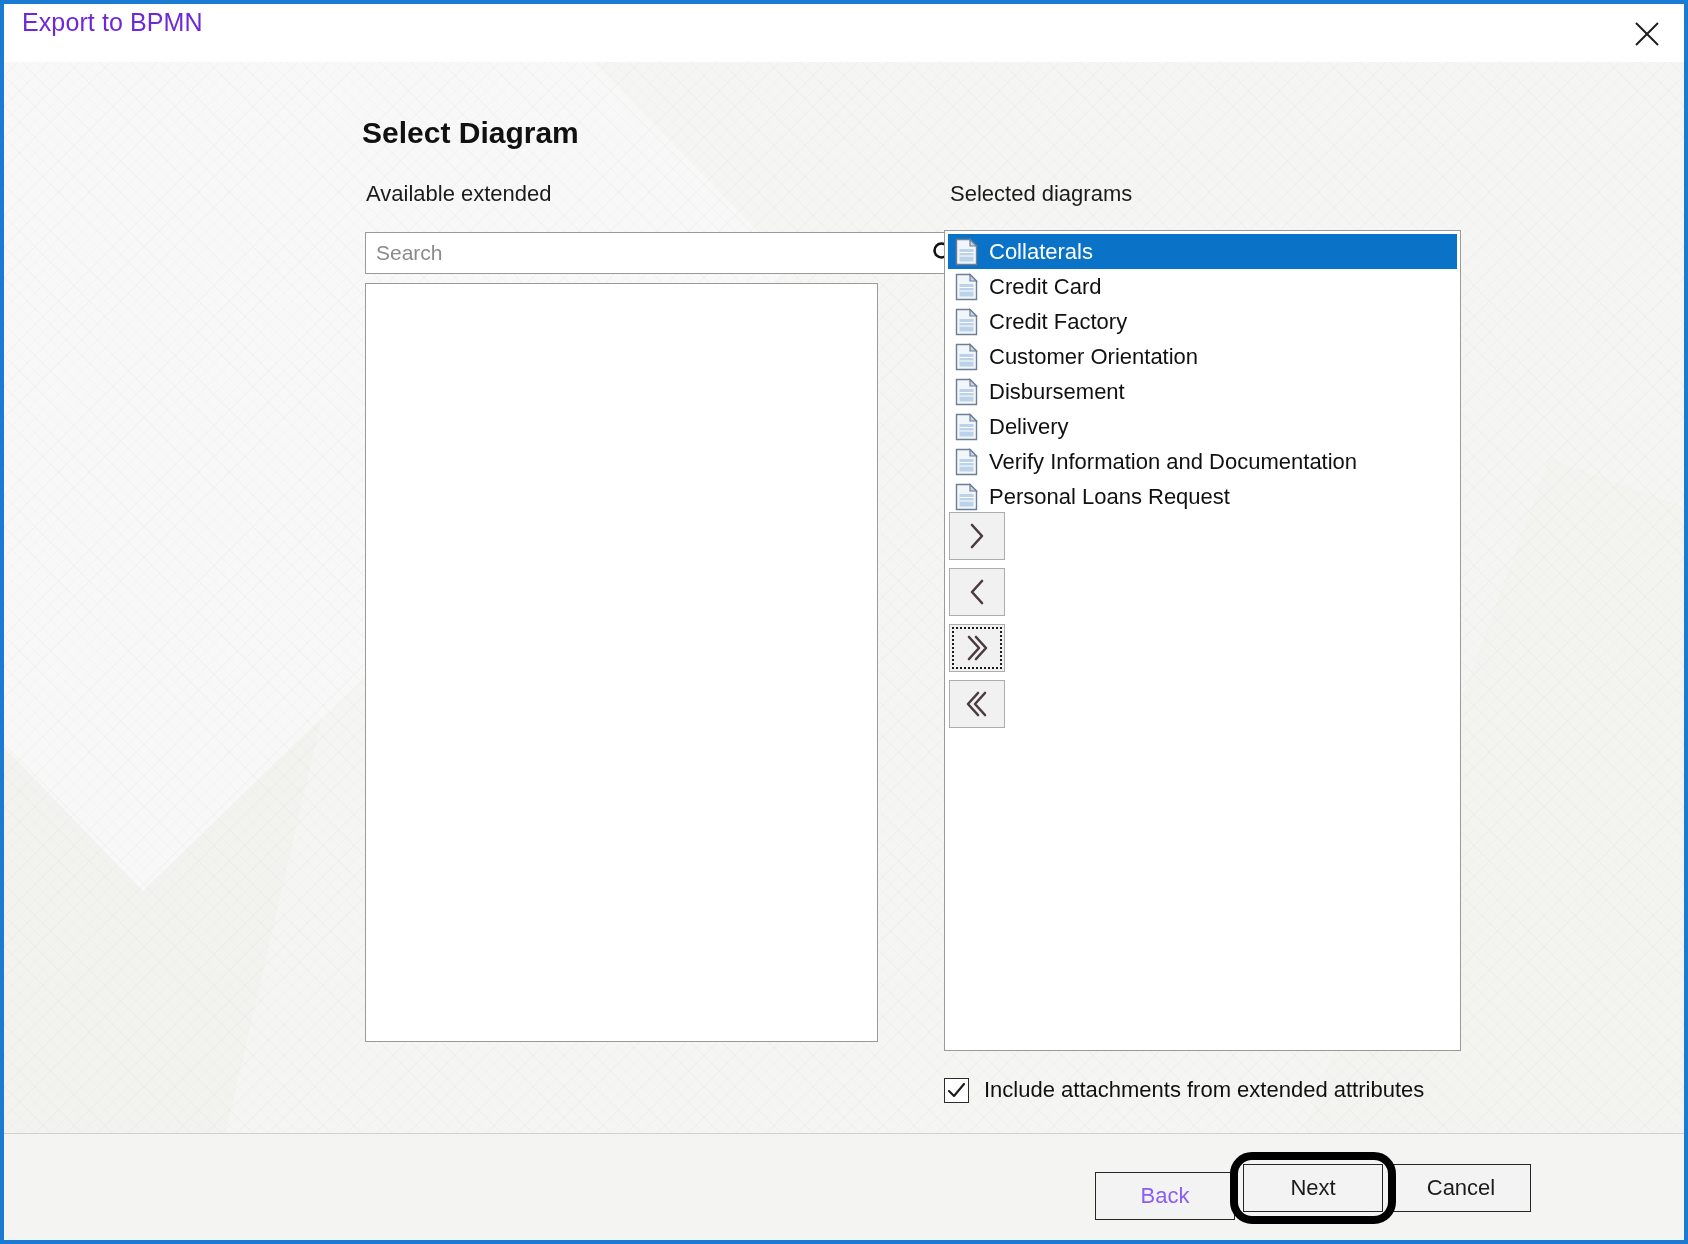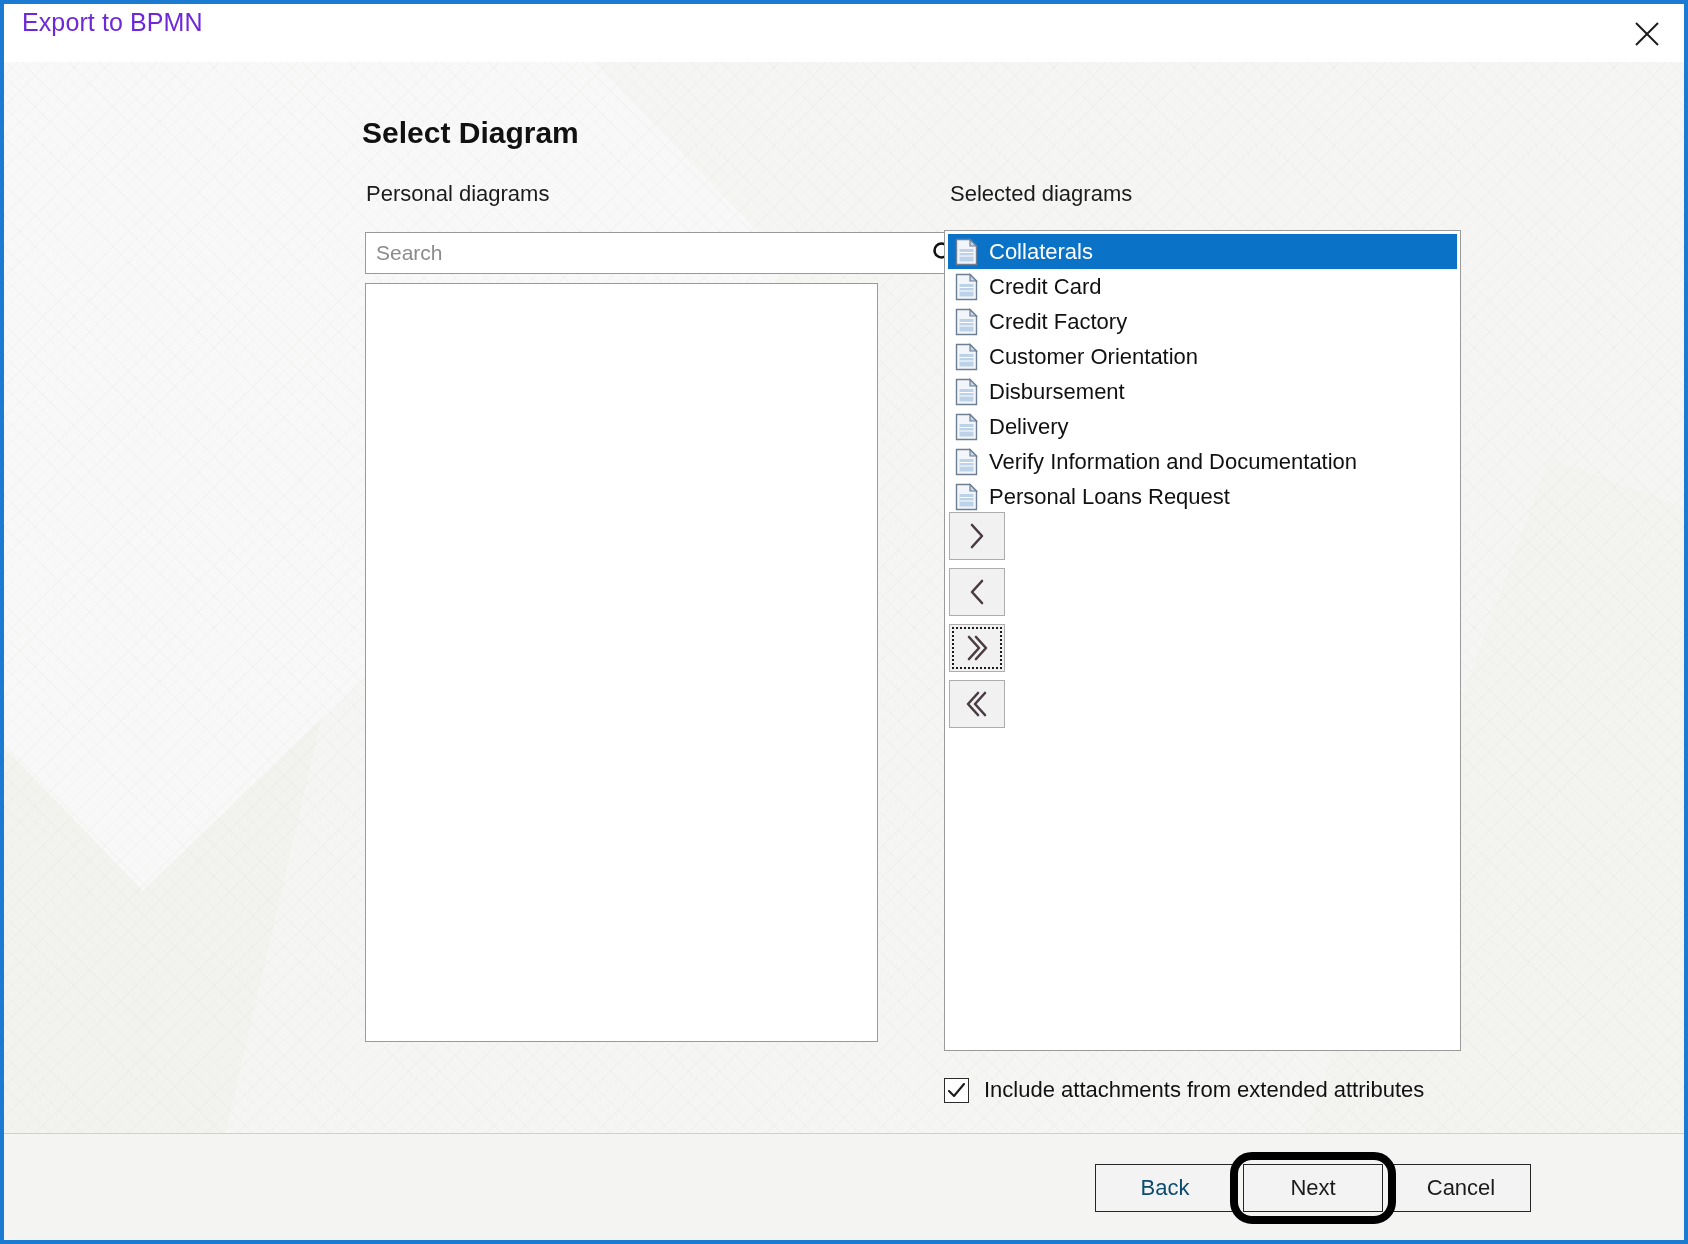--- a/index.html
+++ b/index.html
@@ -131,21 +131,21 @@
   .footer{
     position:absolute;left:0;right:0;bottom:0;height:106px;
     background:#f4f4f2;border-top:1px solid #cfcfcf;
   }
   .btn{
     position:absolute;top:30px;width:140px;height:48px;
     background:#f3f3f3;border:1px solid #262626;box-sizing:border-box;
     font-family:"Liberation Sans", sans-serif;font-size:22px;color:#1b1b1b;
     display:flex;align-items:center;justify-content:center;cursor:pointer;
   }
-  .btn.disabled{color:#0c4a6e;cursor:default;}
+  .btn.disabled{color:#8b5cf6;cursor:default;margin-top:8px;}
   .btn-back{left:1091px;}
   .btn-next{left:1239px;}
   .btn-cancel{left:1387px;}
   .annot-ring{
     position:absolute;left:1226px;top:18px;width:166px;height:72px;
     border:8px solid #000000;border-radius:22px;box-sizing:border-box;
     pointer-events:none;
   }
 </style>
 </head>
@@ -171,21 +171,21 @@
       <div class="wm-band band-c"></div>
       <div class="wm-band band-d"></div>
       <div class="wm-grid"></div>
       <div class="wm-veil"></div>
     </div>
 
     <div class="content">
 
       <div class="page-title">Select Diagram</div>
 
-      <div class="col-label label-available">Personal diagrams</div>
+      <div class="col-label label-available">Available extended</div>
       <div class="col-label label-selected">Selected diagrams</div>
 
       <div class="search-box">
         <input class="search-input" type="text" value="" placeholder="Search" style="">
         <span class="search-icon">
           <svg width="26" height="26" viewBox="0 0 26 26" aria-hidden="true">
             <circle cx="10.5" cy="10.5" r="7" fill="none" stroke="#111" stroke-width="2.6"></circle>
             <line x1="15.6" y1="15.6" x2="24" y2="24" stroke="#111" stroke-width="3.4" stroke-linecap="round"></line>
           </svg>
         </span>

